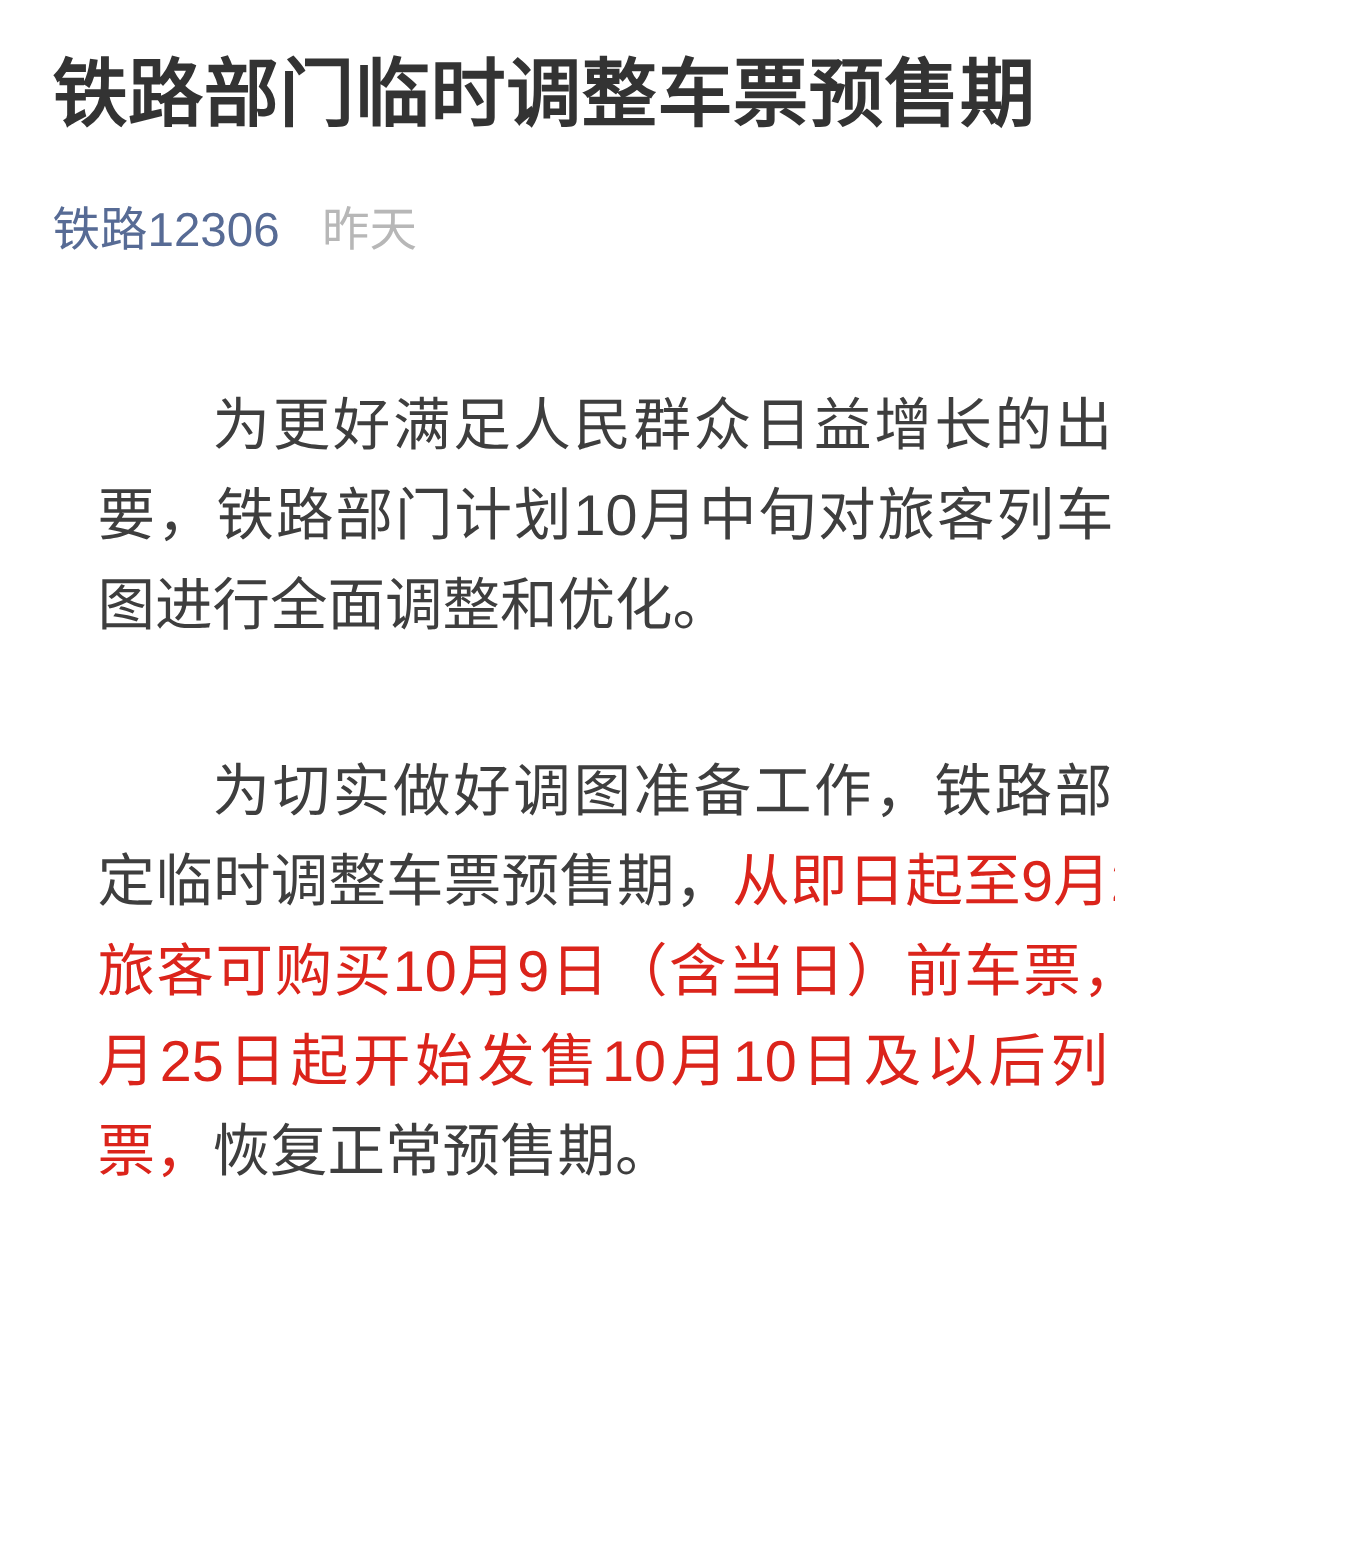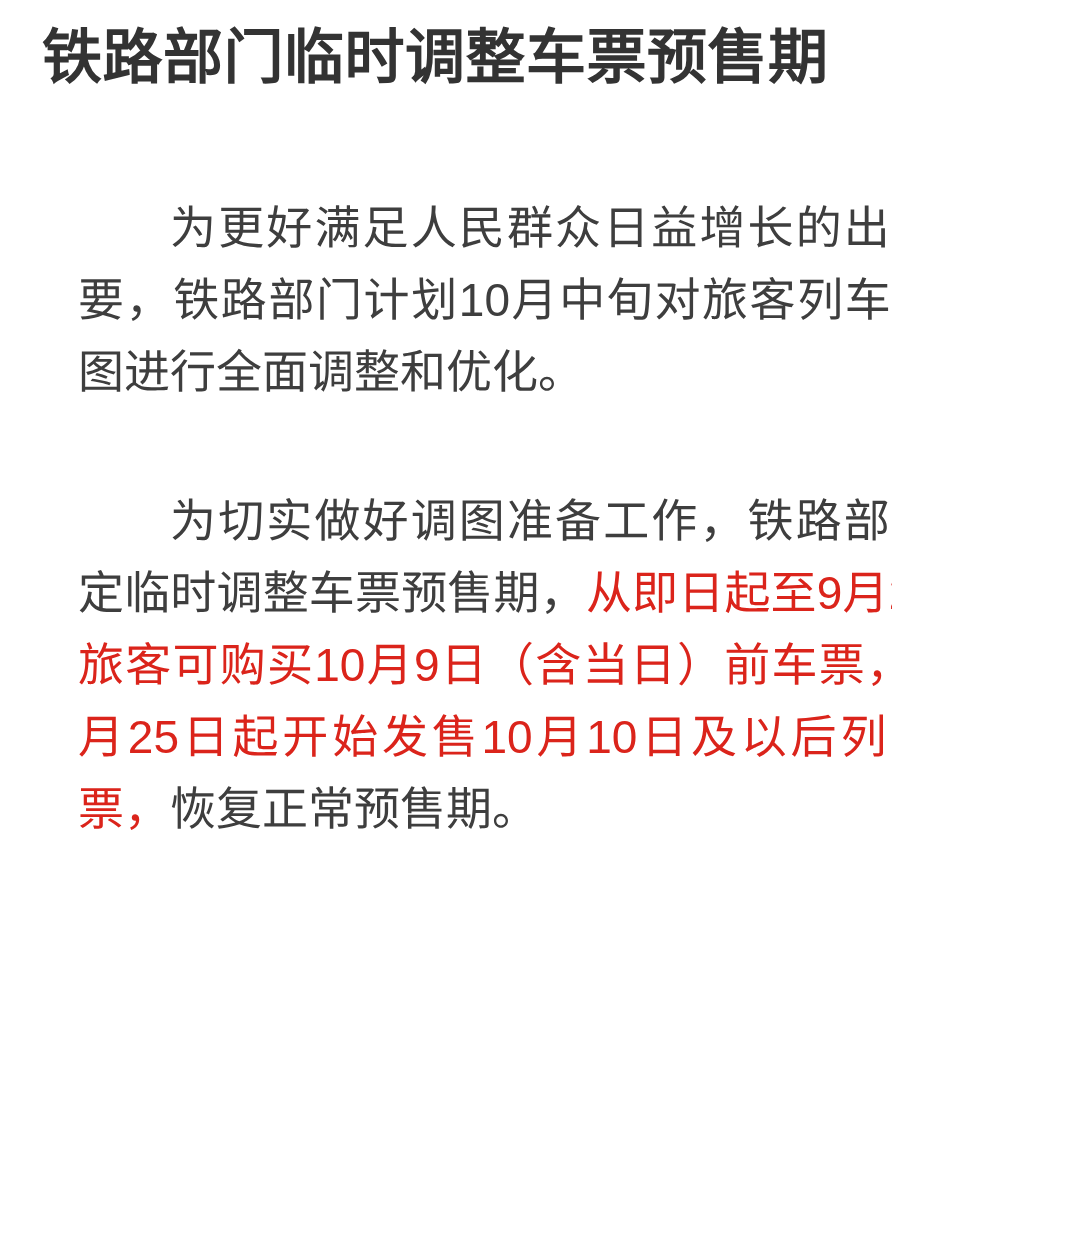--- a/index.html
+++ b/index.html
@@ -12,21 +12,21 @@
   }
   * { margin: 0; padding: 0; box-sizing: border-box; }
   html, body { background: #ffffff; }
   .page {
     position: relative;
     width: 892px;
     height: 1254px;
     background: var(--page-bg);
     overflow: hidden;
     font-family: "Liberation Sans", sans-serif;
-    padding-top: 22px;
+    padding-top: 40px;
   }
   .title {
     margin-left: 42px;
     margin-right: 40px;
     font-size: 60px;
     line-height: 72px;
     font-weight: 700;
     color: var(--title);
     letter-spacing: 0.5px;
   }
@@ -67,20 +67,24 @@
     font-weight: 400;
   }
 </style>
 </head>
 <body>
 
 <div class="page">
 
   <h1 class="title">铁路部门临时调整车票预售期</h1>
 
+  <div class="meta">
+    <span class="account-name">铁路12306</span>
+    <span class="publish-time">昨天</span>
+  </div>
 
   <div class="article">
     <p>
       <span>为更好满足人民群众日益增长的出行需要，铁路部门计划10月中旬对旅客列车运行图进行全面调整和优化。</span>
     </p>
     <p>
       <span>为切实做好调图准备工作，铁路部门决定临时调整车票预售期，</span><span class="em-red">从即日起至9月24日旅客可购买10月9日（含当日）前车票，自9月25日起开始发售10月10日及以后列车车票，</span><span>恢复正常预售期。</span>
     </p>
   </div>
 

